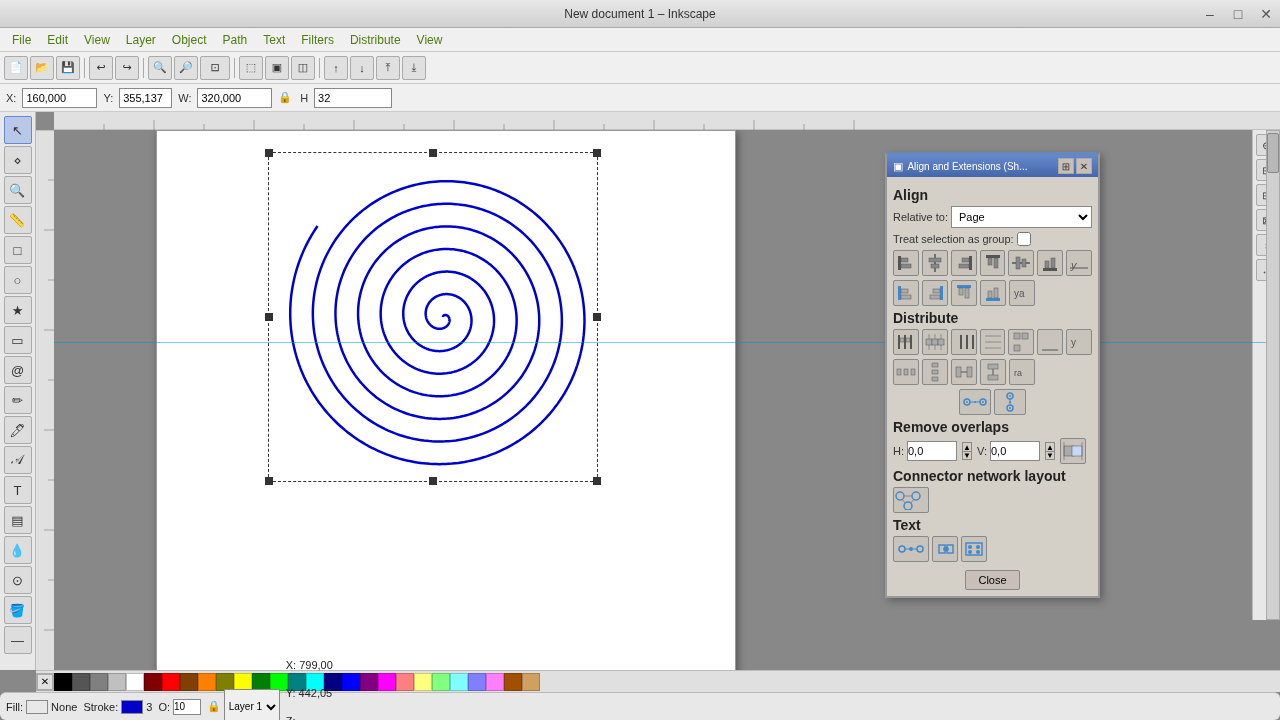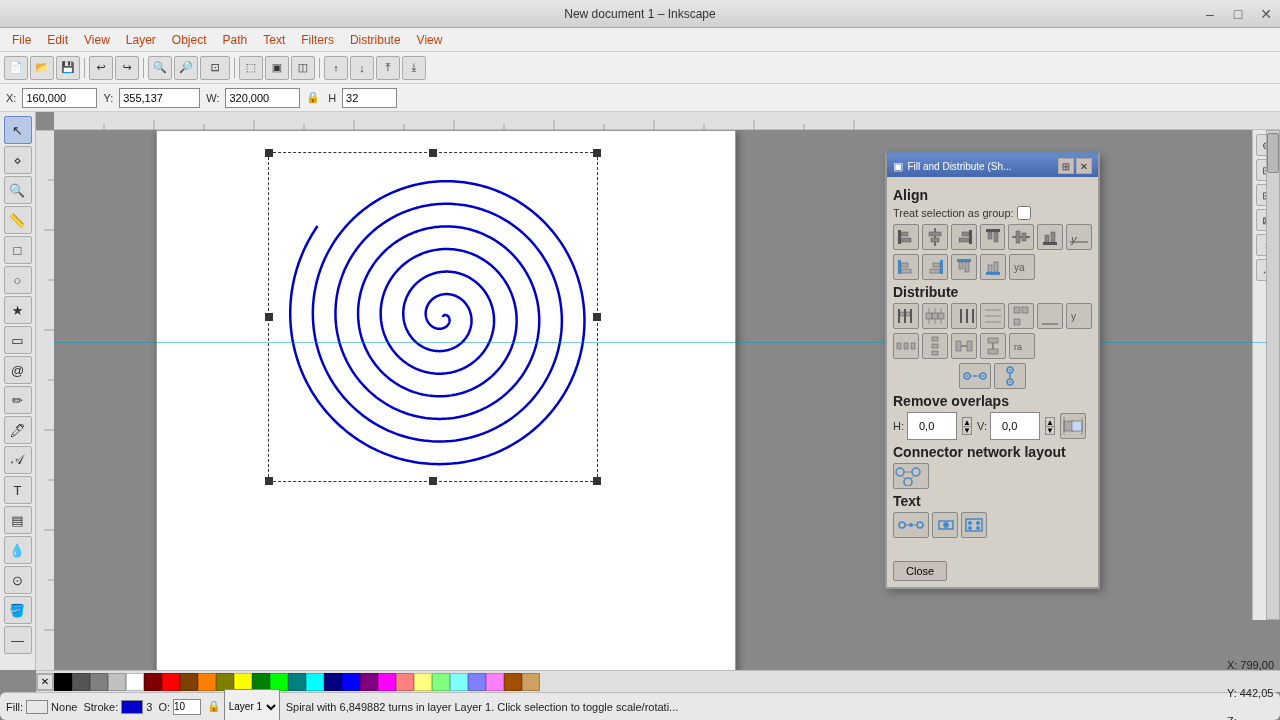--- a/index.html
+++ b/index.html
@@ -25,21 +25,21 @@
       height: 24px;
       display: flex;
       align-items: center;
       border-bottom: 1px solid #ccc;
       padding: 0 4px;
     }
     .menu-item {
       padding: 2px 8px;
       cursor: pointer;
       font-size: 12px;
-      color: #c2410c;
+      color: #4d7c0f;
       border-radius: 2px;
     }
 
     
     .toolbar {
       background: #f0f0f0;
       border-bottom: 1px solid #ccc;
       display: flex;
       align-items: center;
       padding: 2px 4px;
@@ -189,25 +189,25 @@
     .ap-dropdown {
       height: 22px;
       border: 1px solid #888;
       background: white;
       font-size: 11px;
       padding: 0 3px;
       flex: 1;
     }
     .ap-checkbox { width: 14px; height: 14px; cursor: pointer; }
     .ap-input {
-      width: 50px; height: 28px;
+      width: 50px; height: 20px;
       border: 1px solid #888;
       background: white;
       font-size: 11px;
-      padding: 0 11px;
+      padding: 0 0;
     }
     .ap-close-btn {
       background: #c8c0b8;
       border: 1px solid #888;
       padding: 3px 12px;
       cursor: pointer;
       font-size: 11px;
       border-radius: 2px;
     }
     .ap-win-btn {
@@ -309,26 +309,26 @@
   <div class="toolbar-btn">↑</div>
   <div class="toolbar-btn">↓</div>
   <div class="toolbar-btn">⤒</div>
   <div class="toolbar-btn">⤓</div>
 </div>
 
 <div id="coordbar">
   <span class="toolbar-label">X:</span>
   <input class="toolbar-input" style="width: 75px;" value="160,000">
   <span class="toolbar-label">Y:</span>
-  <input class="toolbar-input" style="width: 81px;" value="355,137">
+  <input class="toolbar-input" style="width: 53px;" value="355,137">
   <span class="toolbar-label">W:</span>
   <input class="toolbar-input" style="width: 75px;" value="320,000">
   <span class="toolbar-label">🔒</span>
   <span class="toolbar-label">H</span>
-  <input class="toolbar-input" style="width: 55px;" value="32">
+  <input class="toolbar-input" style="width: 78px;" value="32">
 </div>
 
 <div id="main" style="height: calc(720px - 28px - 24px - 32px - 28px - 22px - 28px); position: relative; display: flex;">
 
   <div id="left-tools">
     <div class="tool-btn active" title="Select">↖</div>
     <div class="tool-btn" title="Node">⋄</div>
     <div class="tool-btn" title="Zoom">🔍</div>
     <div class="tool-btn" title="Measure">📏</div>
     <div class="tool-btn" title="Rectangle">□</div>
@@ -413,27 +413,37 @@
       <div class="sel-handle" style="top:50%; margin-top:-4px; left:-4px;"></div>
       <div class="sel-handle" style="top:50%; margin-top:-4px; right:-4px;"></div>
       <div class="sel-handle" style="bottom:-4px; left:-4px;"></div>
       <div class="sel-handle" style="bottom:-4px; left:50%; margin-left:-4px;"></div>
       <div class="sel-handle" style="bottom:-4px; right:-4px;"></div>
     </div>
 
     <div id="align-panel">
       <div id="align-panel-titlebar">
         <span>▣</span>
-        <span style="flex:1; margin-left:4px; font-size:10px;">Fill and Distribute (Sh...</span>
+        <span style="flex:1; margin-left:4px; font-size:10px;">Align and Extensions (Sh...</span>
         <div class="ap-win-btn">⊞</div>
         <div class="ap-win-btn" style="margin-left:2px;">✕</div>
       </div>
       <div id="align-panel-content">
 
         <div class="ap-section-title">Align</div>
+        <div class="ap-row">
+          <span class="ap-label">Relative to:</span>
+          <select class="ap-dropdown">
+            <option>Page</option>
+            <option>Drawing</option>
+            <option>Selection</option>
+            <option>First selected</option>
+            <option>Last selected</option>
+          </select>
+        </div>
         <div class="ap-row">
           <span class="ap-label">Treat selection as group:</span>
           <input type="checkbox" class="ap-checkbox" style="">
         </div>
 
         <div class="ap-row">
           <div class="ap-btn" title="Align left edges">
             <svg width="20" height="20">
                 <rect x="2" y="3" width="3" height="14" fill="#555"></rect>
                 <rect x="5" y="5" width="7" height="4" fill="#888" stroke="#555" stroke-width="0.5"></rect>
@@ -692,21 +702,21 @@
             <svg width="20" height="20">
               <rect x="2" y="4" width="16" height="12" fill="none" stroke="#4488cc" stroke-width="1.5"></rect>
               <circle cx="6" cy="8" r="2" fill="#4488cc"></circle>
               <circle cx="14" cy="8" r="2" fill="#4488cc"></circle>
               <circle cx="6" cy="13" r="2" fill="#4488cc"></circle>
               <circle cx="14" cy="13" r="2" fill="#4488cc"></circle>
             </svg>
           </div>
         </div>
 
-        <div style="display:flex; justify-content:flex-start; margin-top:23px;">
+        <div style="display:flex; justify-content:center; margin-top:8px;">
           <button class="ap-close-btn">Close</button>
         </div>
       </div>
     </div>
 
     <div style="position:absolute; right:0; top:18px; width:28px; bottom:50px; background:#e8e8e8; border-left:1px solid #bbb; display:flex; flex-direction:column; align-items:center; padding:4px 0; gap:3px;">
       <div class="tool-btn" style="width:22px;height:22px;font-size:10px;">⊕</div>
       <div class="tool-btn" style="width:22px;height:22px;font-size:10px;">⊞</div>
       <div class="tool-btn" style="width:22px;height:22px;font-size:10px;">⊟</div>
       <div class="tool-btn" style="width:22px;height:22px;font-size:10px;">⊠</div>
@@ -765,22 +775,19 @@
   <div style="display:flex;align-items:center;gap:3px;">
     <span>O:</span>
     <input style="width: 28px; height: 16px; font-size: 10px; border: 1px solid rgb(136, 136, 136);" value="10">
   </div>
   <div style="display:flex;align-items:center;gap:3px;">
     <span>🔒</span>
     <select style="height:36px;font-size:10px;border:1px solid #888;">
       <option>Layer 1</option>
     </select>
   </div>
-  <div style="flex:1; overflow:hidden; white-space:nowrap;">
-    <span>Spiral with 6,849882 turns in layer Layer 1. Click selection to toggle scale/rotati...</span>
-  </div>
   <div style="display:flex;gap:16px;flex-direction:column;">
     <span>X: 799,00</span>
     <span>Y: 442,05</span>
     <span>Z:</span>
     <span>75%</span>
   </div>
 </div>
 
 </body></html>

